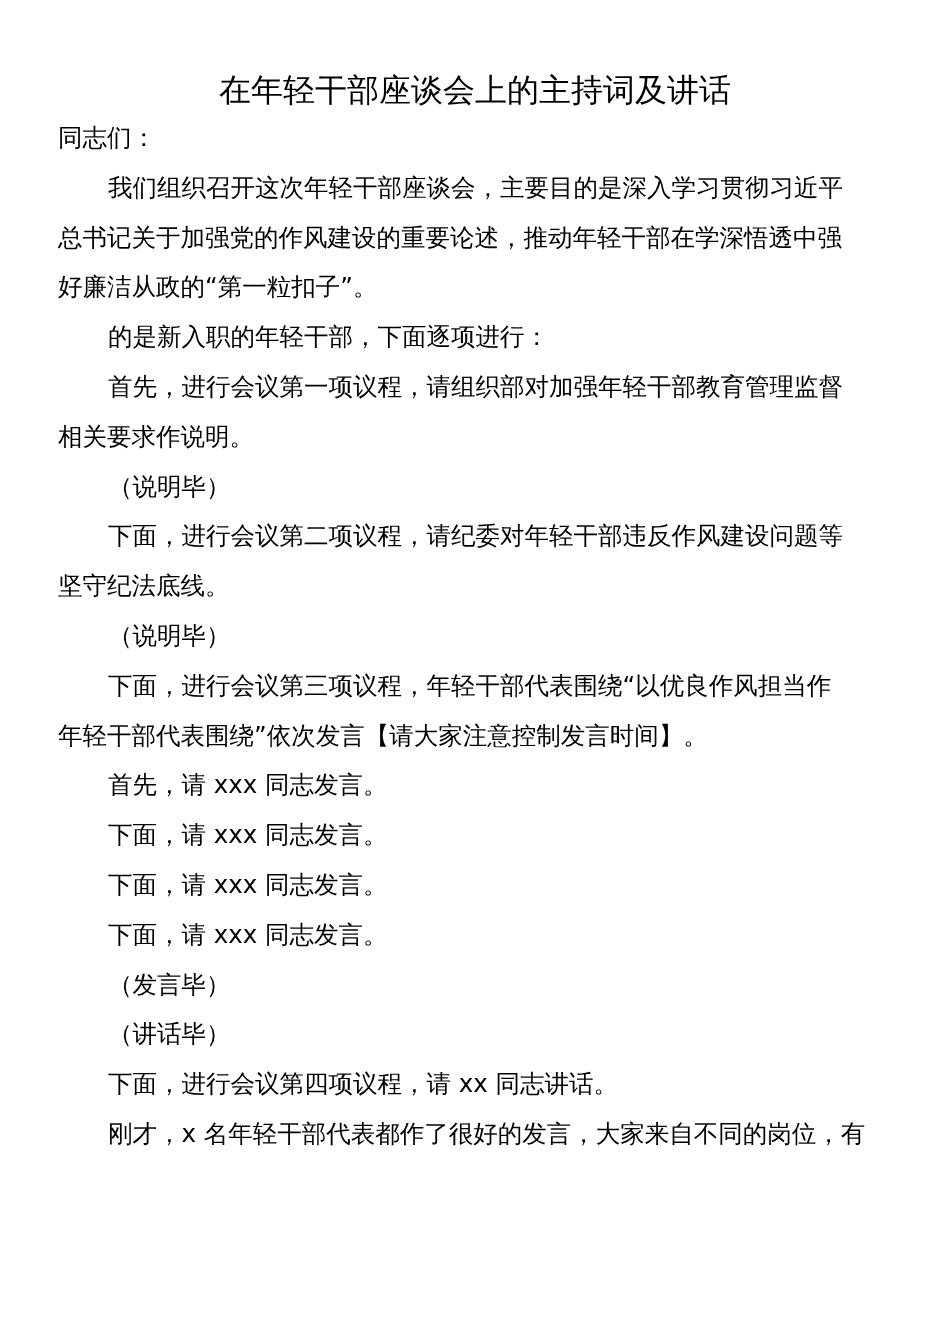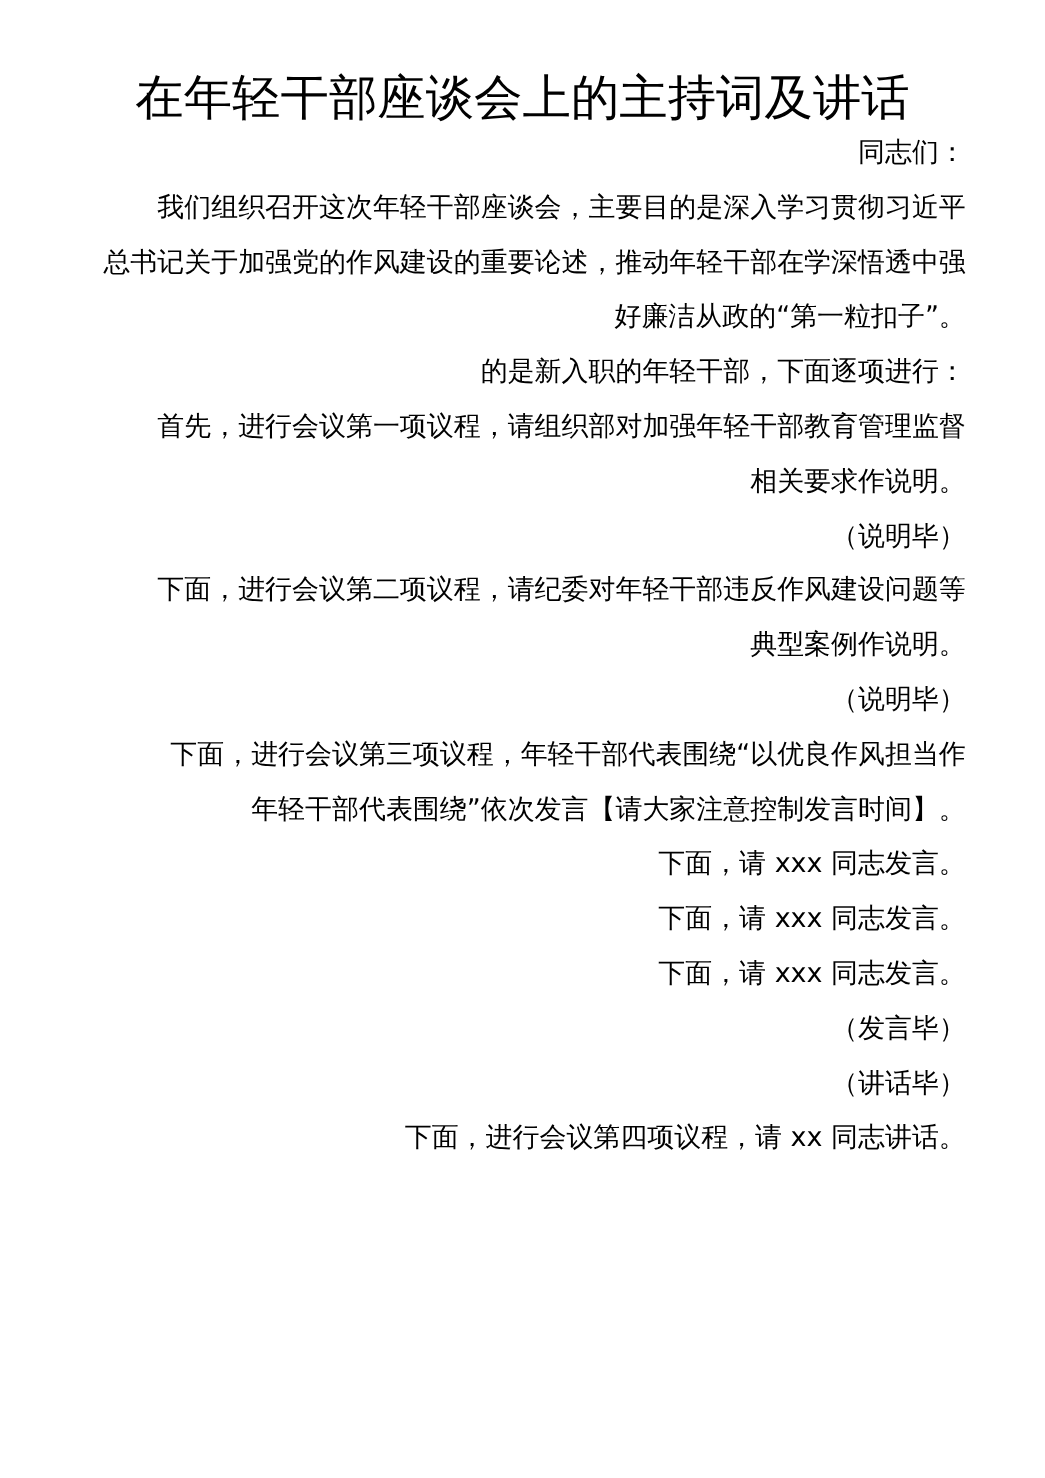--- a/index.html
+++ b/index.html
@@ -22,31 +22,30 @@
       width: 950px;
       height: 1344px;
       background: #ffffff;
     }
     .title {
       position: absolute;
       left: 0;
       width: 950px;
       top: 66px;
       text-align: center;
-      font-size: 44px;
+      font-size: 32px;
       line-height: 48px;
       letter-spacing: 0px;
       white-space: nowrap;
     }
     .content {
       position: absolute;
       left: 58px;
       top: 113px;
       width: 820px;
-      text-align: right;
     }
     .line {
       height: 49.8px;
       line-height: 49.8px;
       font-size: 24.5px;
       white-space: nowrap;
       overflow: visible;
     }
     .indent {
       padding-left: 50px;
@@ -61,24 +60,26 @@
   <div class="content">
     <div class="line">同志们：</div>
     <div class="line indent">我们组织召开这次年轻干部座谈会，主要目的是深入学习贯彻习近平</div>
     <div class="line">总书记关于加强党的作风建设的重要论述，推动年轻干部在学深悟透中强</div>
     <div class="line">好廉洁从政的“第一粒扣子”。</div>
     <div class="line indent">的是新入职的年轻干部，下面逐项进行：</div>
     <div class="line indent">首先，进行会议第一项议程，请组织部对加强年轻干部教育管理监督</div>
     <div class="line">相关要求作说明。</div>
     <div class="line indent">（说明毕）</div>
     <div class="line indent">下面，进行会议第二项议程，请纪委对年轻干部违反作风建设问题等</div>
-    <div class="line">典型案例作说明。</div>
+    <div class="line">坚守纪法底线。</div>
     <div class="line indent">（说明毕）</div>
     <div class="line indent">下面，进行会议第三项议程，年轻干部代表围绕“以优良作风担当作</div>
     <div class="line">年轻干部代表围绕”依次发言【请大家注意控制发言时间】。</div>
+    <div class="line indent">首先，请 xxx 同志发言。</div>
     <div class="line indent">下面，请 xxx 同志发言。</div>
     <div class="line indent">下面，请 xxx 同志发言。</div>
     <div class="line indent">下面，请 xxx 同志发言。</div>
     <div class="line indent">（发言毕）</div>
     <div class="line indent">（讲话毕）</div>
     <div class="line indent">下面，进行会议第四项议程，请 xx 同志讲话。</div>
+    <div class="line indent">刚才，x 名年轻干部代表都作了很好的发言，大家来自不同的岗位，有</div>
   </div>
 </div>
 
 </body></html>

